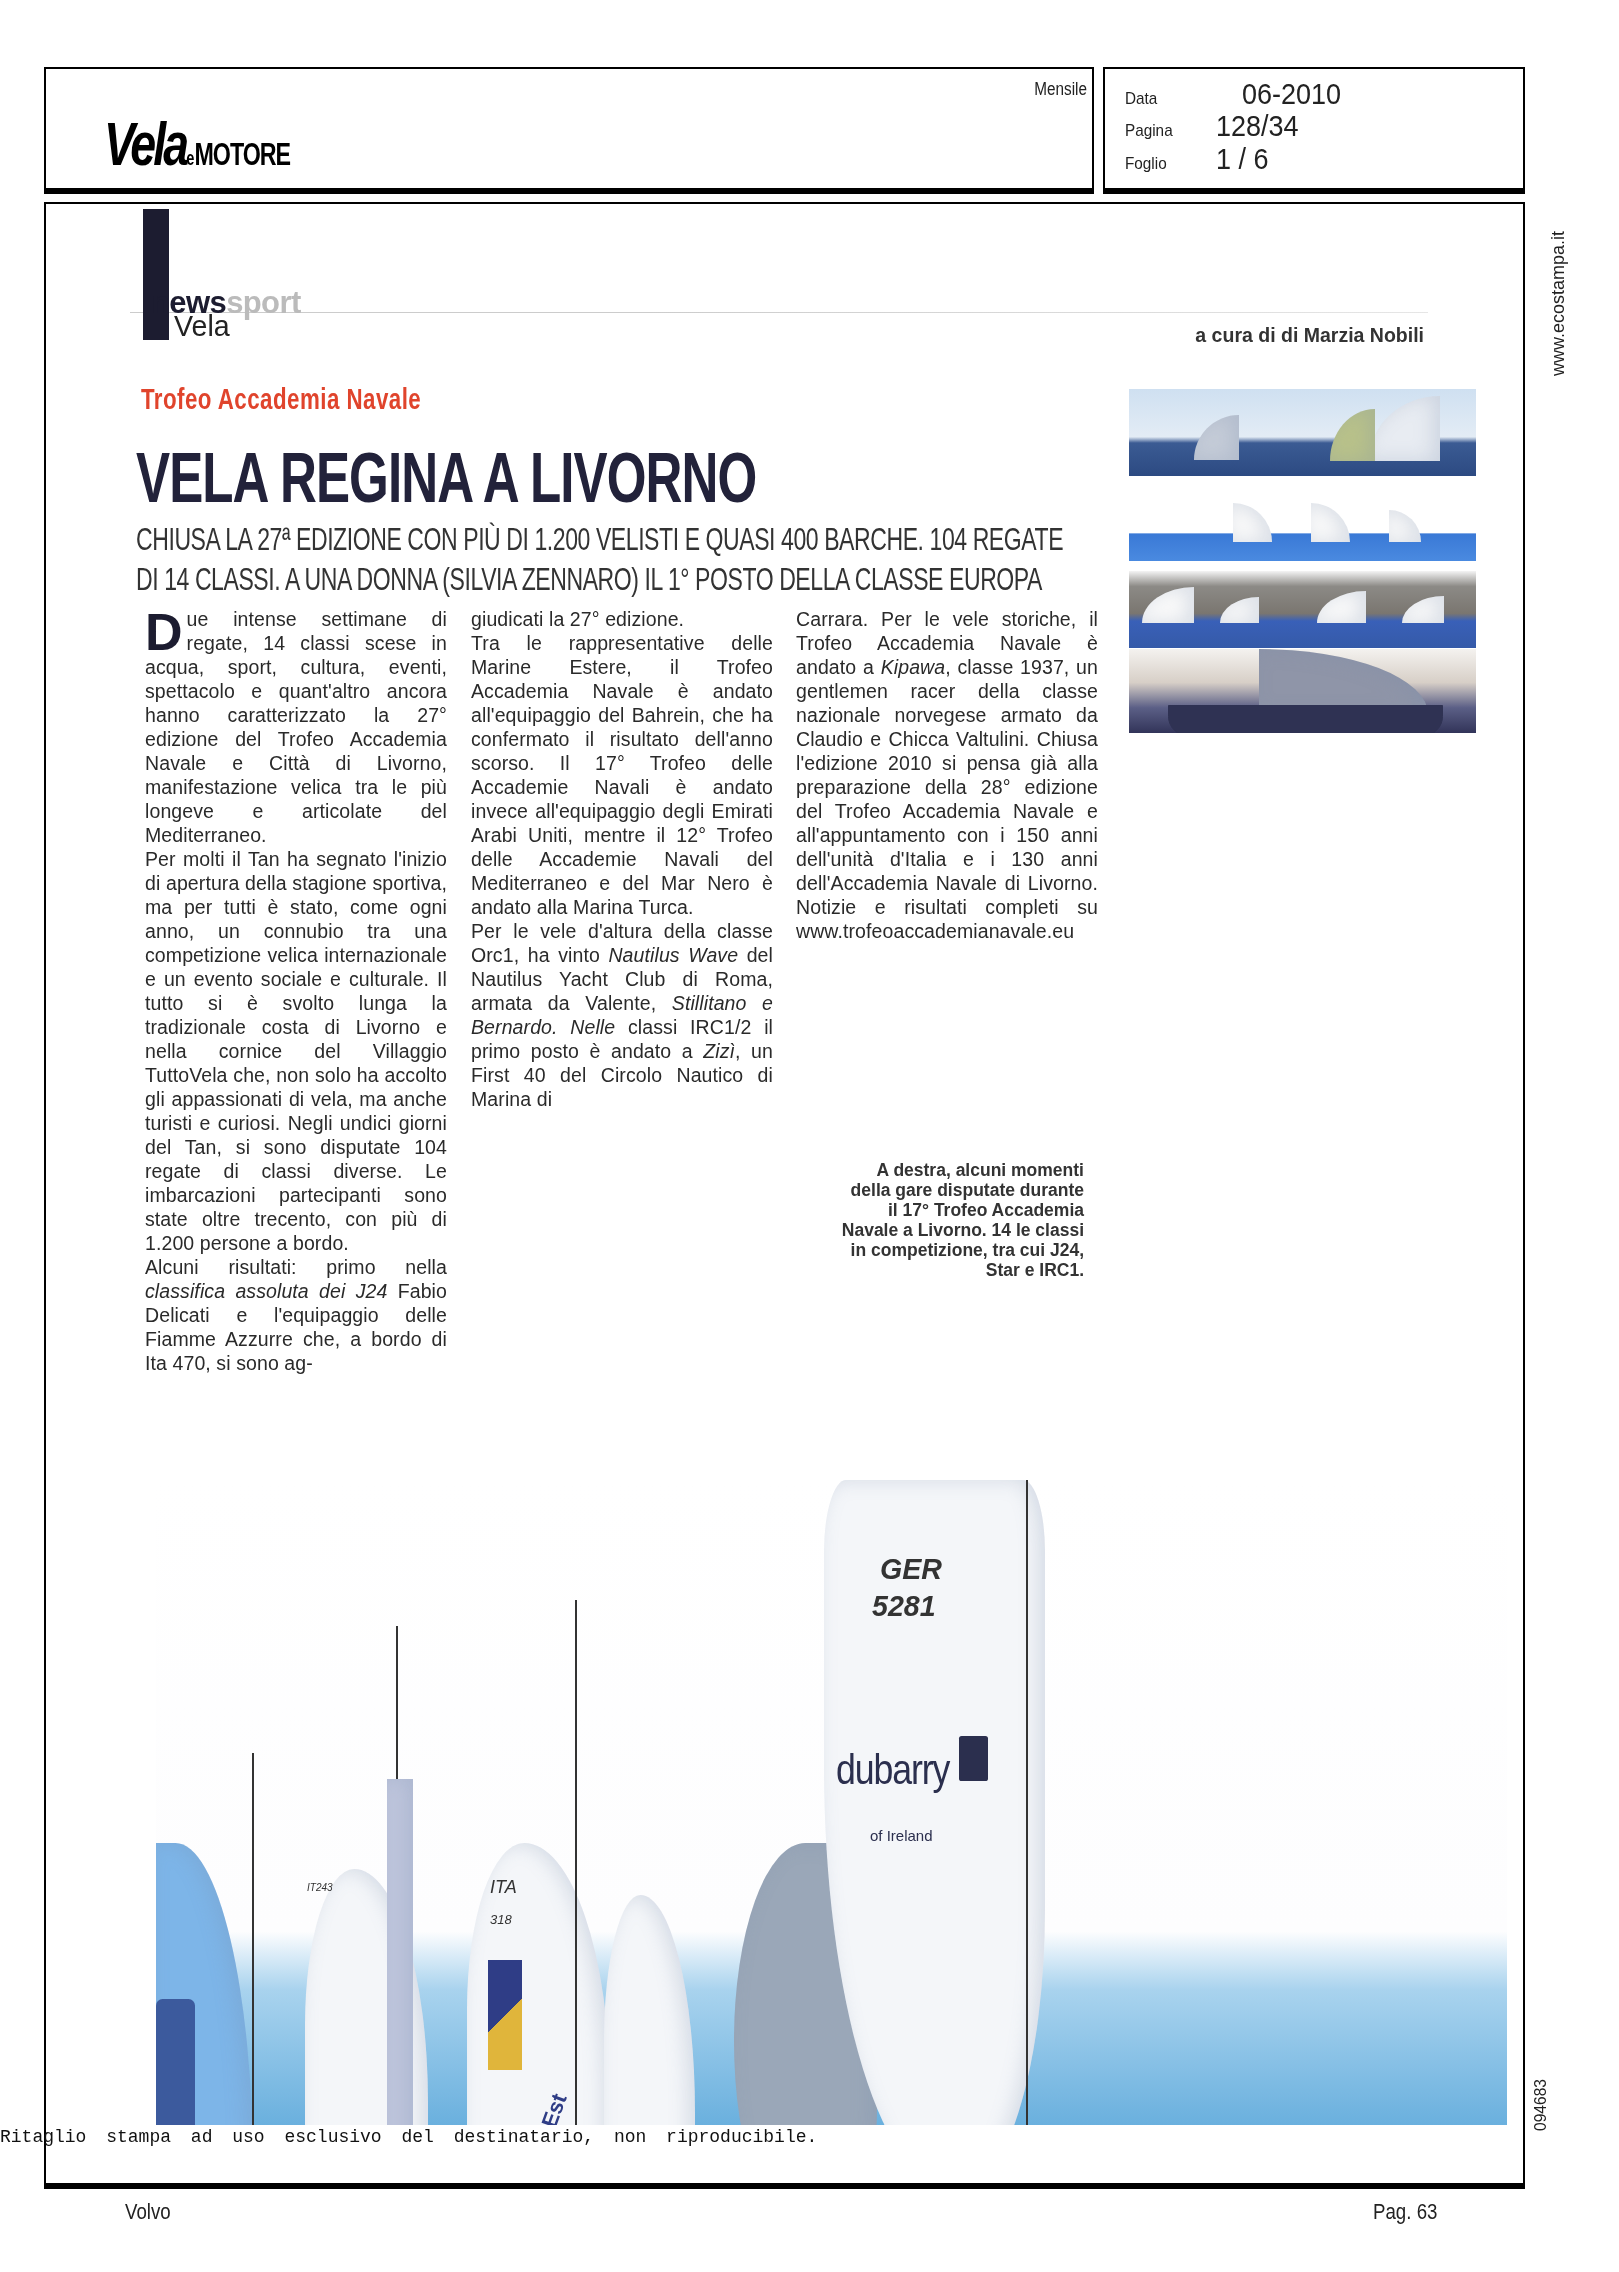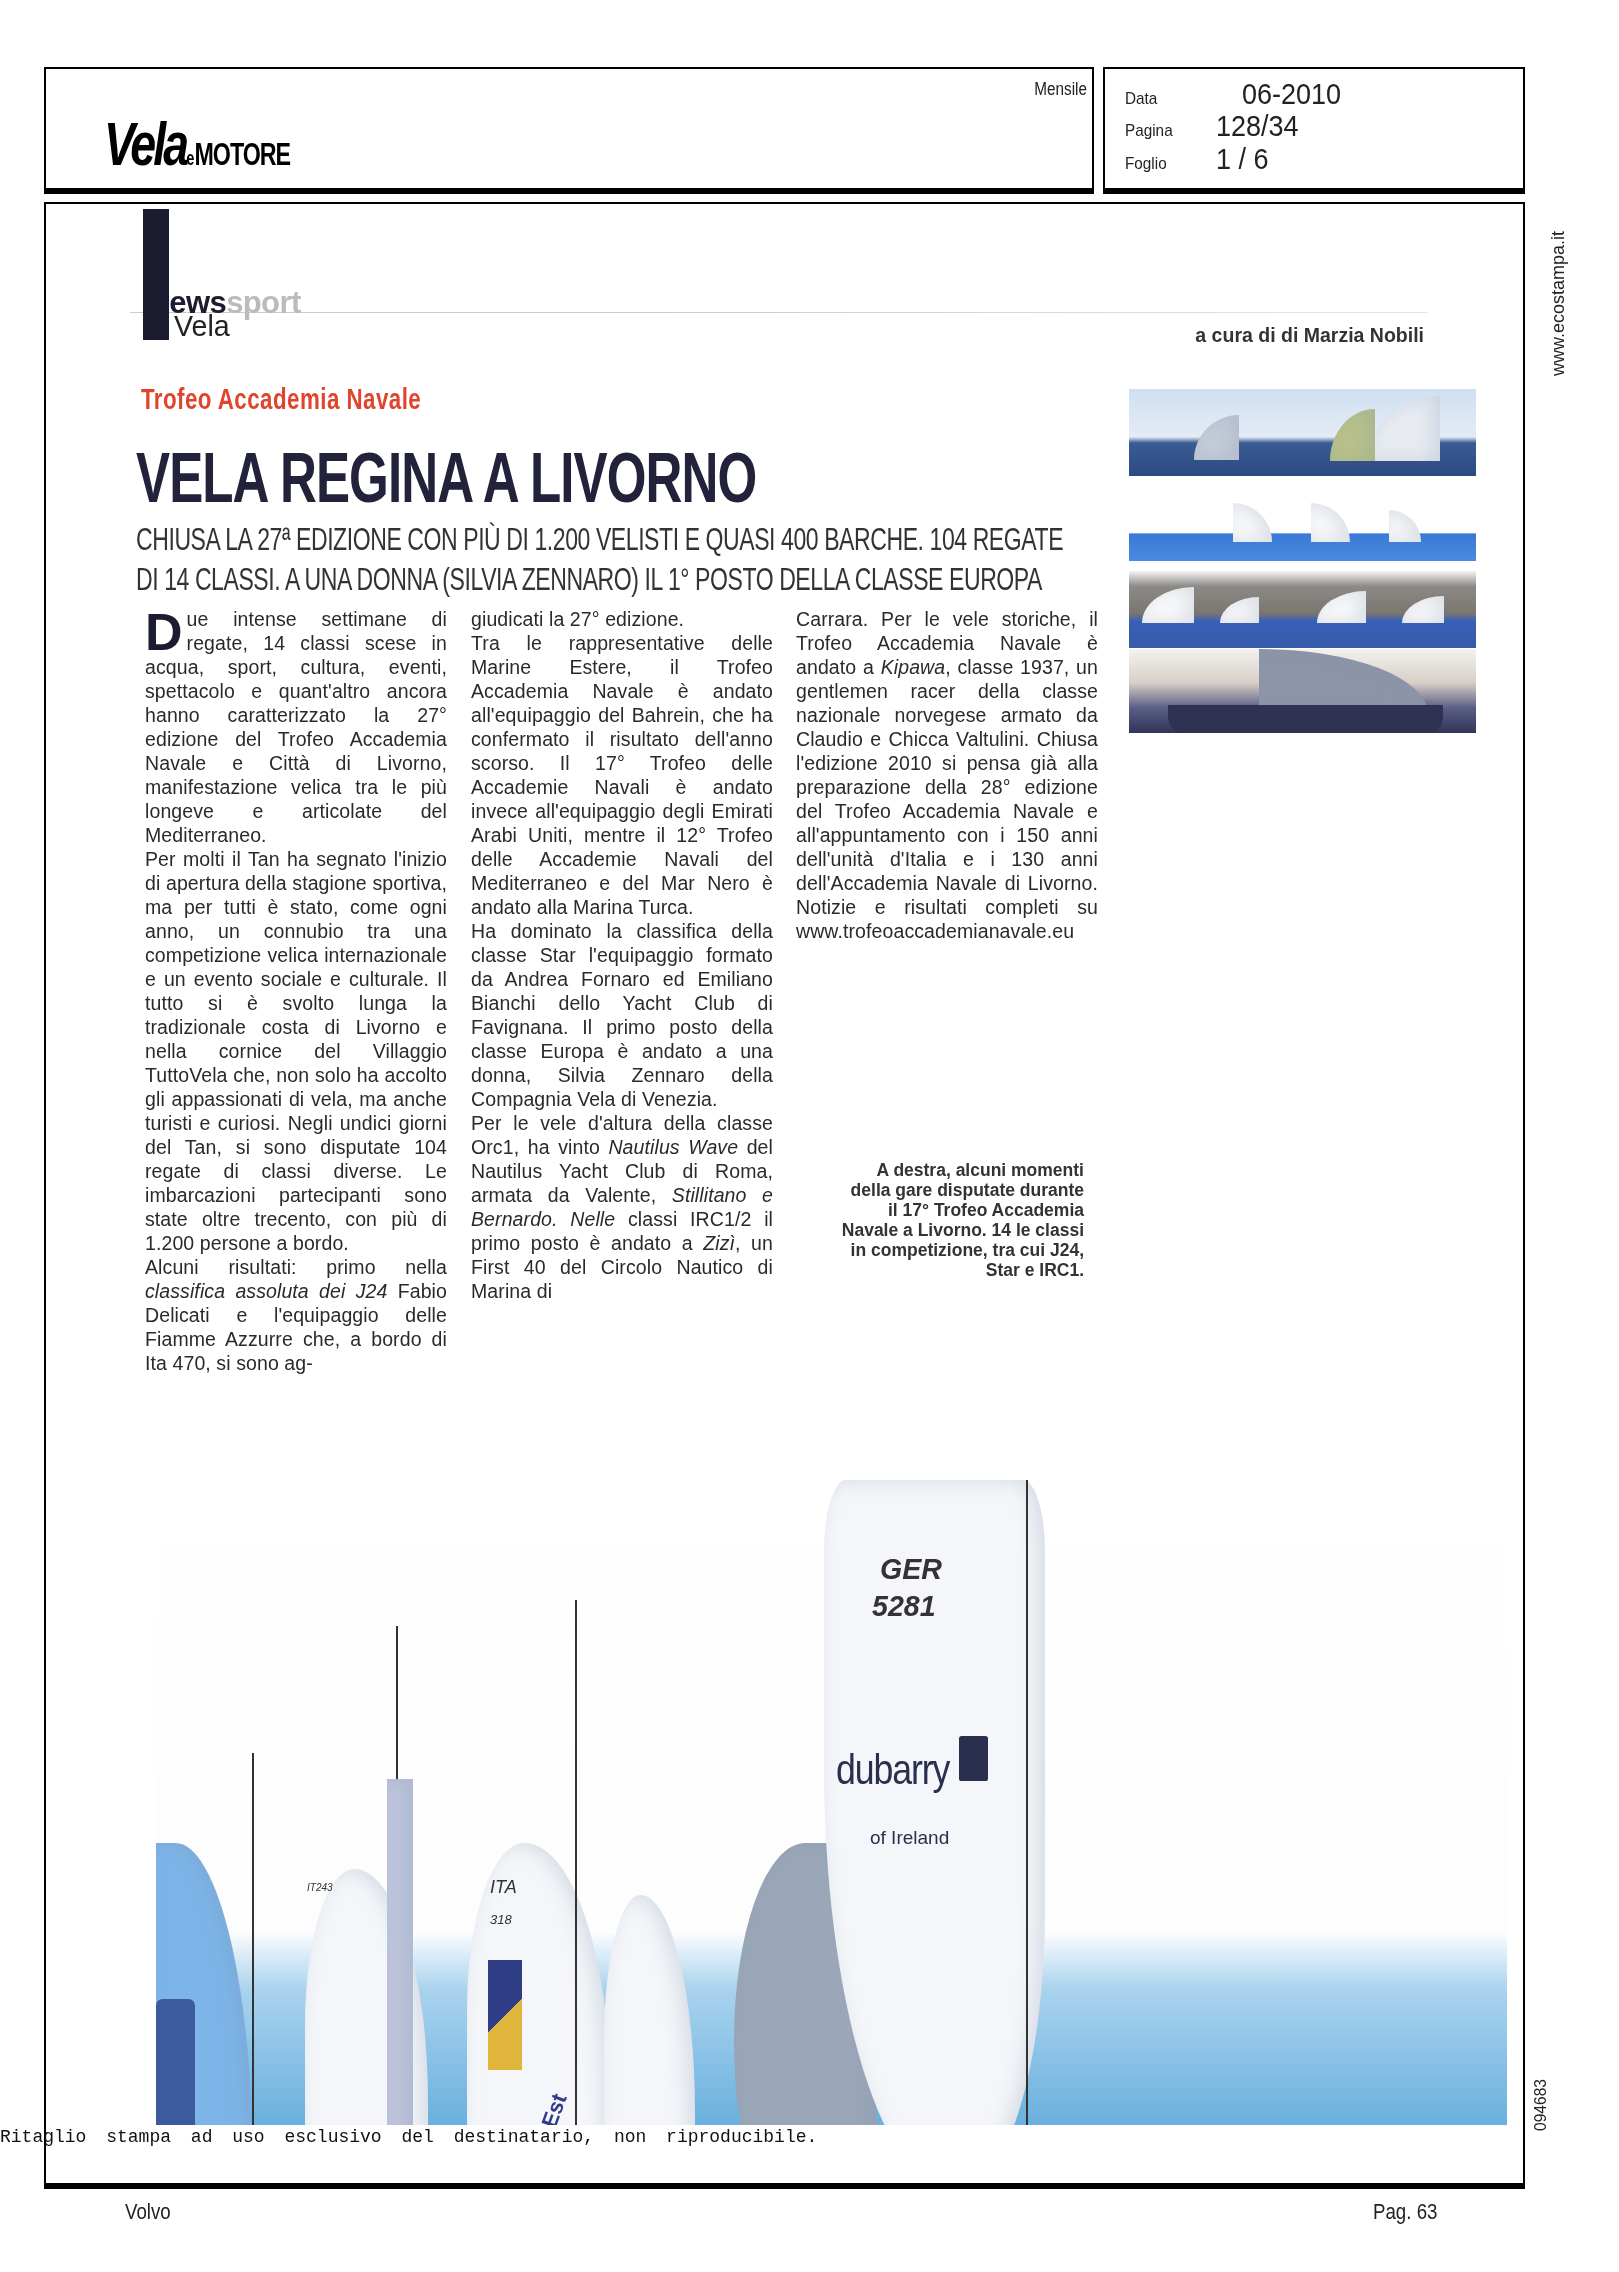--- a/index.html
+++ b/index.html
@@ -52,21 +52,21 @@
   .ph1 { left:1129px; top:389px; width:347px; height:87px; background:linear-gradient(180deg,#cfe0f1 0%,#e3ecf5 55%,#3b5b93 62%,#2c4a82 100%); }
   .ph2 { left:1129px; top:490px; width:347px; height:71px; background:linear-gradient(180deg,#ffffff 0%,#ffffff 60%,#3a79d6 62%,#4a8ae0 100%); }
   .ph3 { left:1129px; top:571px; width:347px; height:77px; background:linear-gradient(180deg,#f4f4f4 0%,#8c8a86 20%,#7a7670 55%,#3960b8 65%,#355aa8 100%); }
   .ph4 { left:1129px; top:649px; width:347px; height:84px; background:linear-gradient(180deg,#f4f2ef 0%,#d7cfc7 40%,#5b5f86 70%,#323459 100%); }
   .big-photo { position:absolute; left:156px; top:1480px; width:1351px; height:645px; background:linear-gradient(180deg,#ffffff 0%,#fdfdfe 70%,#a9d3ee 79%,#6ab0de 100%); overflow:hidden; }
   .sail { position:absolute; background:#f4f6f9; border-radius:40% 60% 10% 10%; box-shadow: inset -6.5px 0 19.5px rgba(120,140,170,0.25); }
   .mast { position:absolute; width:1.9px; background:#333; }
   .hull { position:absolute; height:28.6px; background:#e9edf2; border-radius:0 0 19.5px 19.5px; border:1.3px solid #c7ccd3; }
   .sail-text { position:absolute; font-weight:bold; color:#333; font-style:italic; }
   .dubarry { position:absolute; font-size:42px; color:#2b2f4e; letter-spacing:-1.3px; transform:scaleX(0.85); }
-  .dubarry-sub { position:absolute; font-size:19px; color:#2b2f4e; }
+  .dubarry-sub { position:absolute; font-size:15px; color:#2b2f4e; }
 
   .disclaimer { position:absolute; left:0; width:1620px; top:2127px; text-align:left; font-family:"Liberation Mono", monospace; font-size:18px; color:#111; word-spacing:9px; }
   .footer-left { position:absolute; left:125px; top:2199px; font-size:22px; transform:scaleX(0.85); transform-origin:left; }
   .footer-right { position:absolute; left:1373px; top:2199px; font-size:22px; transform:scaleX(0.85); transform-origin:left; }
 </style>
 </head>
 <body>
 
 <div class="hdr-left">
   <div class="logo">
@@ -111,21 +111,20 @@
 
 <div class="col col1">
   <p><span class="dropcap">D</span><span>ue intense settimane di regate, 14 classi scese in acqua, sport, cultura, eventi, spettacolo e quant'altro ancora hanno caratterizzato la 27° edizione del Trofeo Accademia Navale e Città di Livorno, manifestazione velica tra le più longeve e articolate del Mediterraneo.</span></p>
   <p>Per molti il Tan ha segnato l'inizio di apertura della stagione sportiva, ma per tutti è stato, come ogni anno, un connubio tra una competizione velica internazionale e un evento sociale e culturale. Il tutto si è svolto lunga la tradizionale costa di Livorno e nella cornice del Villaggio TuttoVela che, non solo ha accolto gli appassionati di vela, ma anche turisti e curiosi. Negli undici giorni del Tan, si sono disputate 104 regate di classi diverse. Le imbarcazioni partecipanti sono state oltre trecento, con più di 1.200 persone a bordo.</p>
   <p><span>Alcuni risultati: primo nella </span><span class="it">classifica assoluta dei J24</span><span> Fabio Delicati e l'equipaggio delle Fiamme Azzurre che, a bordo di Ita 470, si sono ag-</span></p>
 </div>
 
 <div class="col col2">
   <p>giudicati la 27° edizione.</p>
   <p>Tra le rappresentative delle Marine Estere, il Trofeo Accademia Navale è andato all'equipaggio del Bahrein, che ha confermato il risultato dell'anno scorso. Il 17° Trofeo delle Accademie Navali è andato invece all'equipaggio degli Emirati Arabi Uniti, mentre il 12° Trofeo delle Accademie Navali del Mediterraneo e del Mar Nero è andato alla Marina Turca.</p>
-  <p>Ha dominato la classifica della classe Star l'equipaggio formato da Andrea Fornaro ed Emiliano Bianchi dello Yacht Club di Favignana. Il primo posto della classe Europa è andato a una donna, Silvia Zennaro della Compagnia Vela di Venezia.</p>
   <p><span>Per le vele d'altura della classe Orc1, ha vinto </span><span class="it">Nautilus Wave</span><span> del Nautilus Yacht Club di Roma, armata da Valente, </span><span class="it">Stillitano e Bernardo. Nelle</span><span> classi IRC1/2 il primo posto è andato a </span><span class="it">Zizì</span><span>, un First 40 del Circolo Nautico di Marina di</span></p>
 </div>
 
 <div class="col col3">
   <p><span>Carrara. Per le vele storiche, il Trofeo Accademia Navale è andato a </span><span class="it">Kipawa</span><span>, classe 1937, un gentlemen racer della classe nazionale norvegese armato da Claudio e Chicca Valtulini. Chiusa l'edizione 2010 si pensa già alla preparazione della 28° edizione del Trofeo Accademia Navale e all'appuntamento con i 150 anni dell'unità d'Italia e i 130 anni dell'Accademia Navale di Livorno. Notizie e risultati completi su www.trofeoaccademianavale.eu</span></p>
 </div>
 
 <div class="caption">A destra, alcuni momenti della gare disputate durante il 17° Trofeo Accademia Navale a Livorno. 14 le classi in competizione, tra cui J24, Star e IRC1.</div>
 
 <div class="photo ph1">

